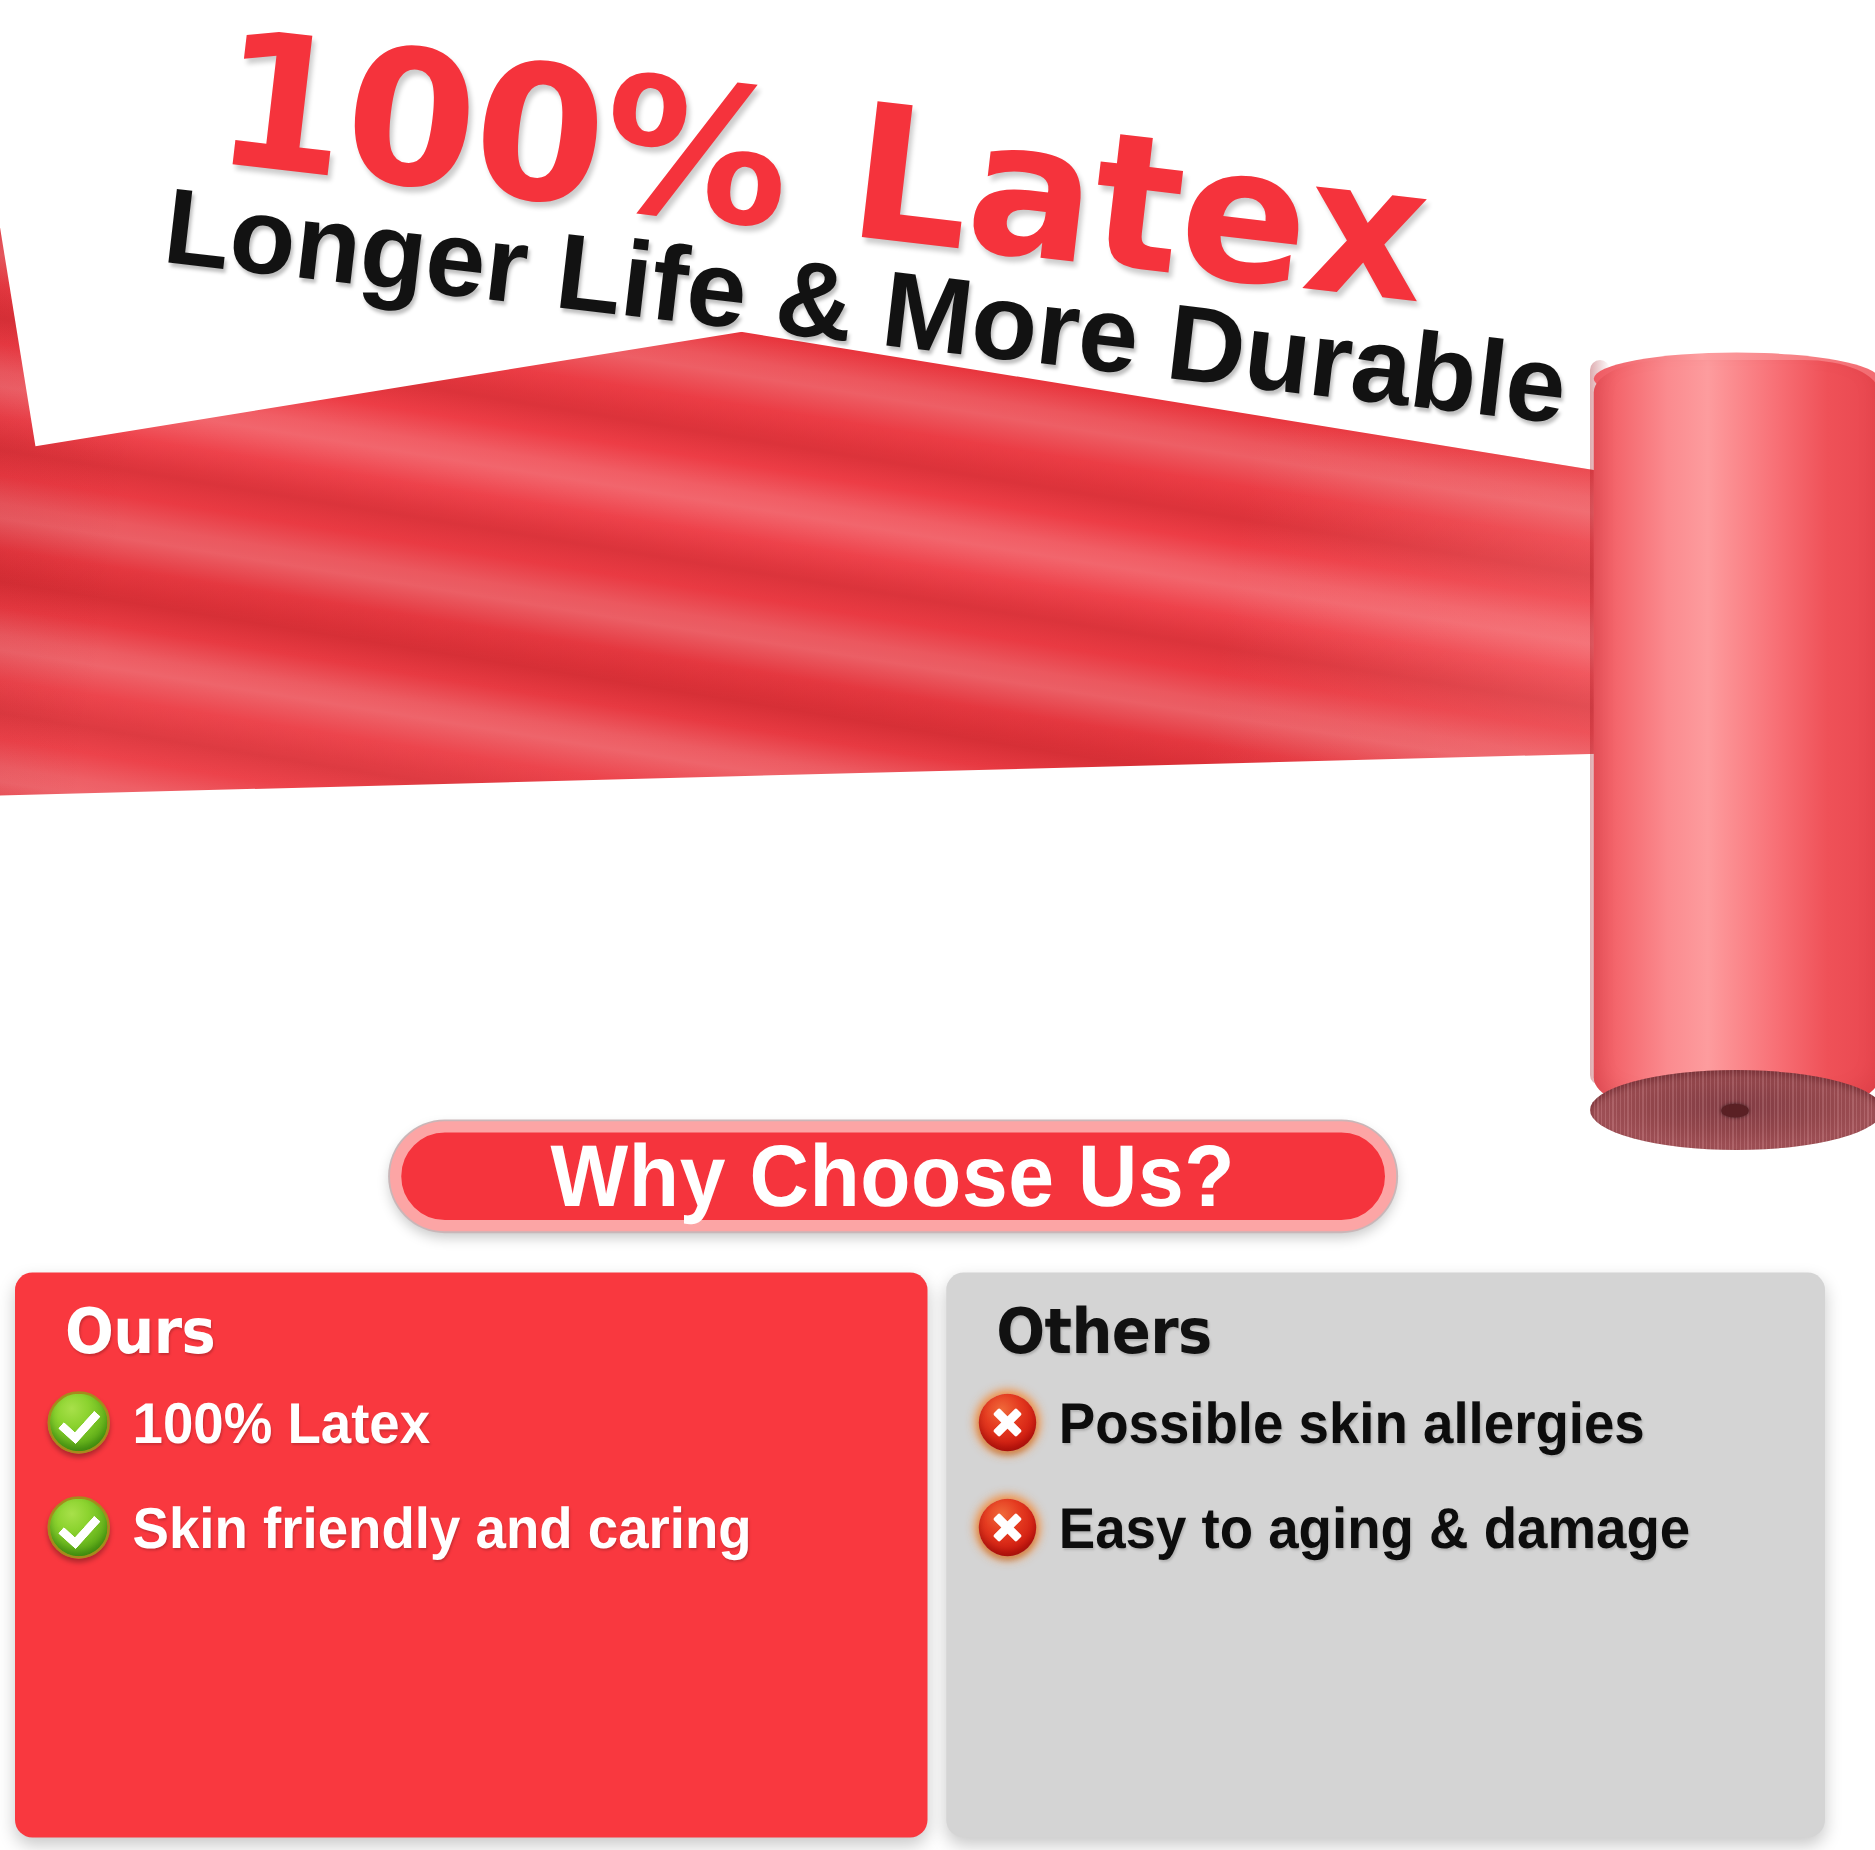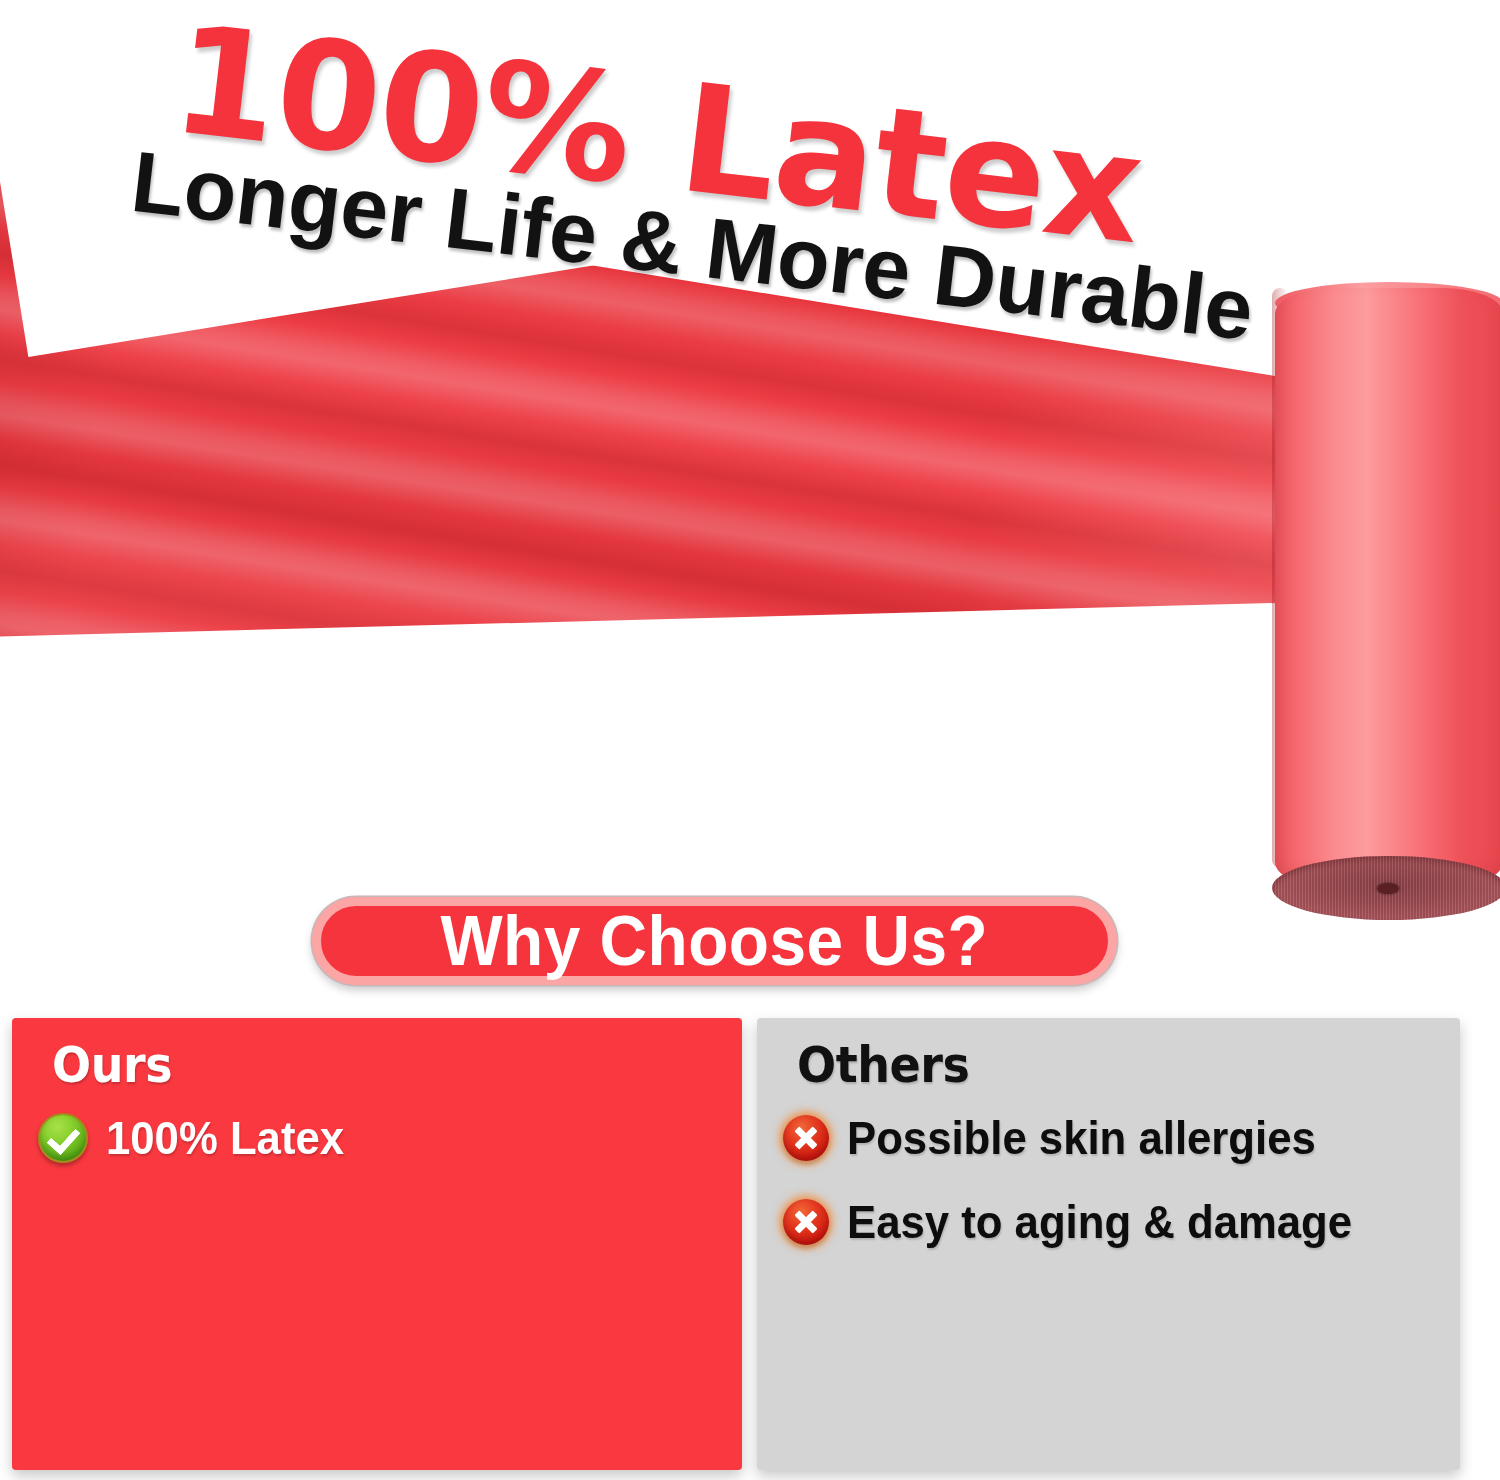--- a/index.html
+++ b/index.html
@@ -219,21 +219,21 @@
     position: absolute;
     left: 0;
     top: 1018px;
     width: 1500px;
     height: 462px;
   }
   .panel {
     position: absolute;
     top: 0;
     height: 452px;
-    border-radius: 4px;
+    border-radius: 14px;
     box-sizing: border-box;
     box-shadow: 0 6px 14px rgba(0,0,0,0.22);
     padding: 22px 26px 0 26px;
     overflow: hidden;
   }
   .panel-ours {
     left: 12px;
     width: 730px;
     background: #F9383F;
   }
@@ -359,20 +359,24 @@
   </div>
 
   <div class="panels">
 
     <div class="panel panel-ours">
       <div class="panel-title">Ours</div>
       <ul class="feature-list">
         <li class="feature-item">
           <span class="icon-check"></span>
           <span class="feature-text">100% Latex</span>
+        </li>
+        <li class="feature-item">
+          <span class="icon-check"></span>
+          <span class="feature-text">Skin friendly and caring</span>
         </li>
       </ul>
     </div>
 
     <div class="panel panel-others">
       <div class="panel-title">Others</div>
       <ul class="feature-list">
         <li class="feature-item">
           <span class="icon-cross"></span>
           <span class="feature-text">Possible skin allergies</span>

